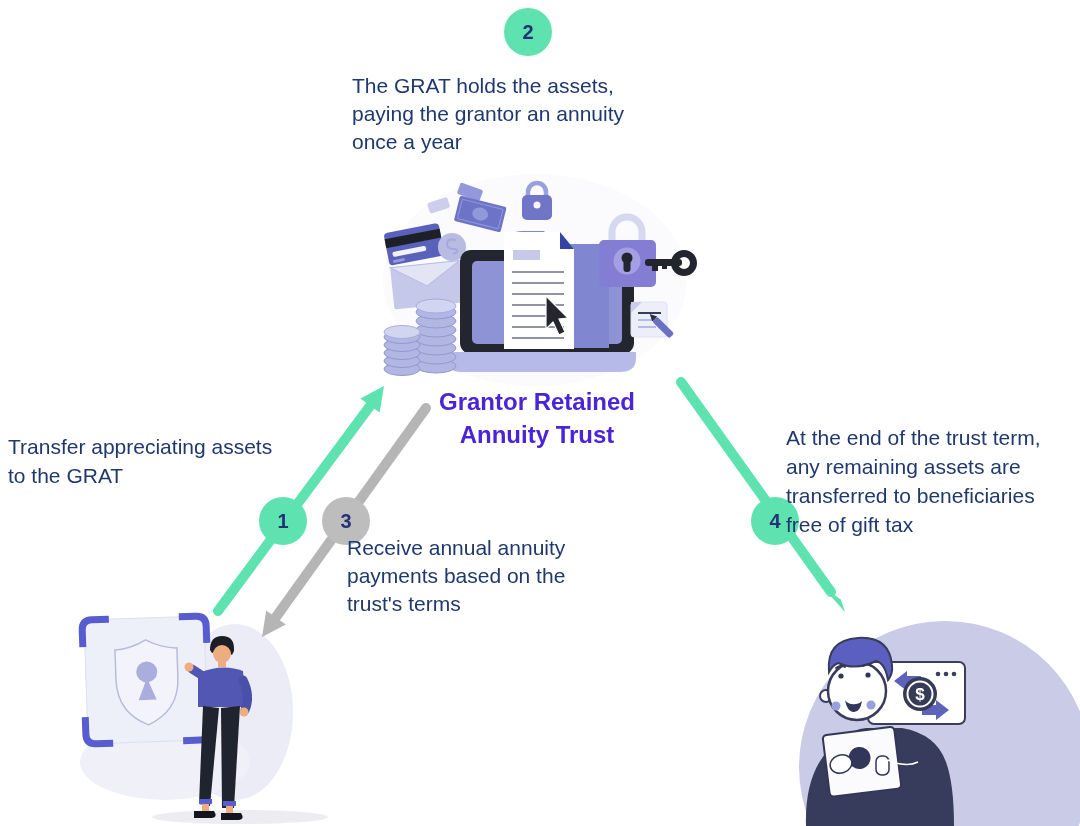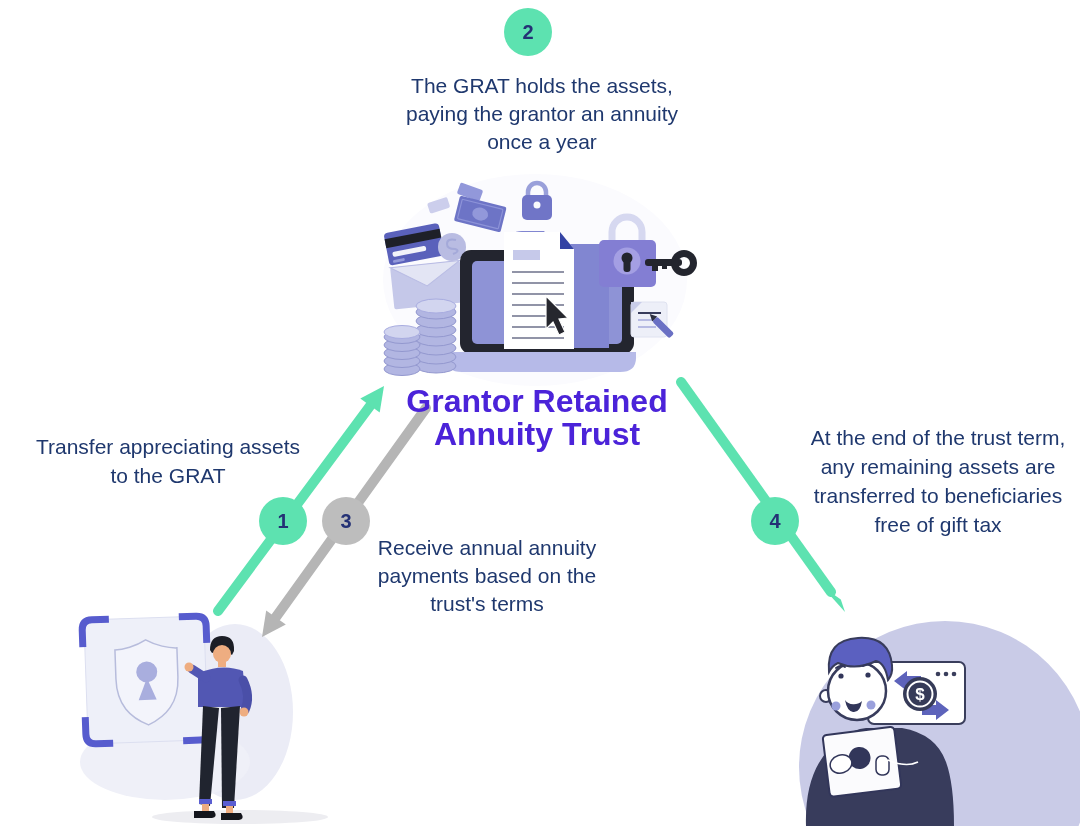--- a/index.html
+++ b/index.html
@@ -2,26 +2,26 @@
 <html><head>
 <meta charset="utf-8">
 <style>
   html,body{margin:0;padding:0;background:#ffffff;}
   #canvas{
     position:relative;width:1080px;height:826px;background:#ffffff;
     font-family:"Liberation Sans","DejaVu Sans",sans-serif;overflow:hidden;
   }
   #scene{position:absolute;left:0;top:0;}
   .label{
-    position:absolute;text-align:center;color:#1f386e;
+    position:absolute;color:#1f386e;
     font-size:21px;line-height:28px;font-weight:500;white-space:pre-line;
   }
   .title{
     position:absolute;text-align:center;color:#4b23d9;
-    font-size:32px;line-height:33px;font-weight:700;white-space:pre-line;
+    font-size:24px;line-height:33px;font-weight:700;white-space:pre-line;
   }
   .badge{
     position:absolute;width:48px;height:48px;border-radius:50%;
     display:flex;align-items:center;justify-content:center;
     color:#243175;font-size:20px;font-weight:700;
   }
 </style>
 </head>
 <body>
 

